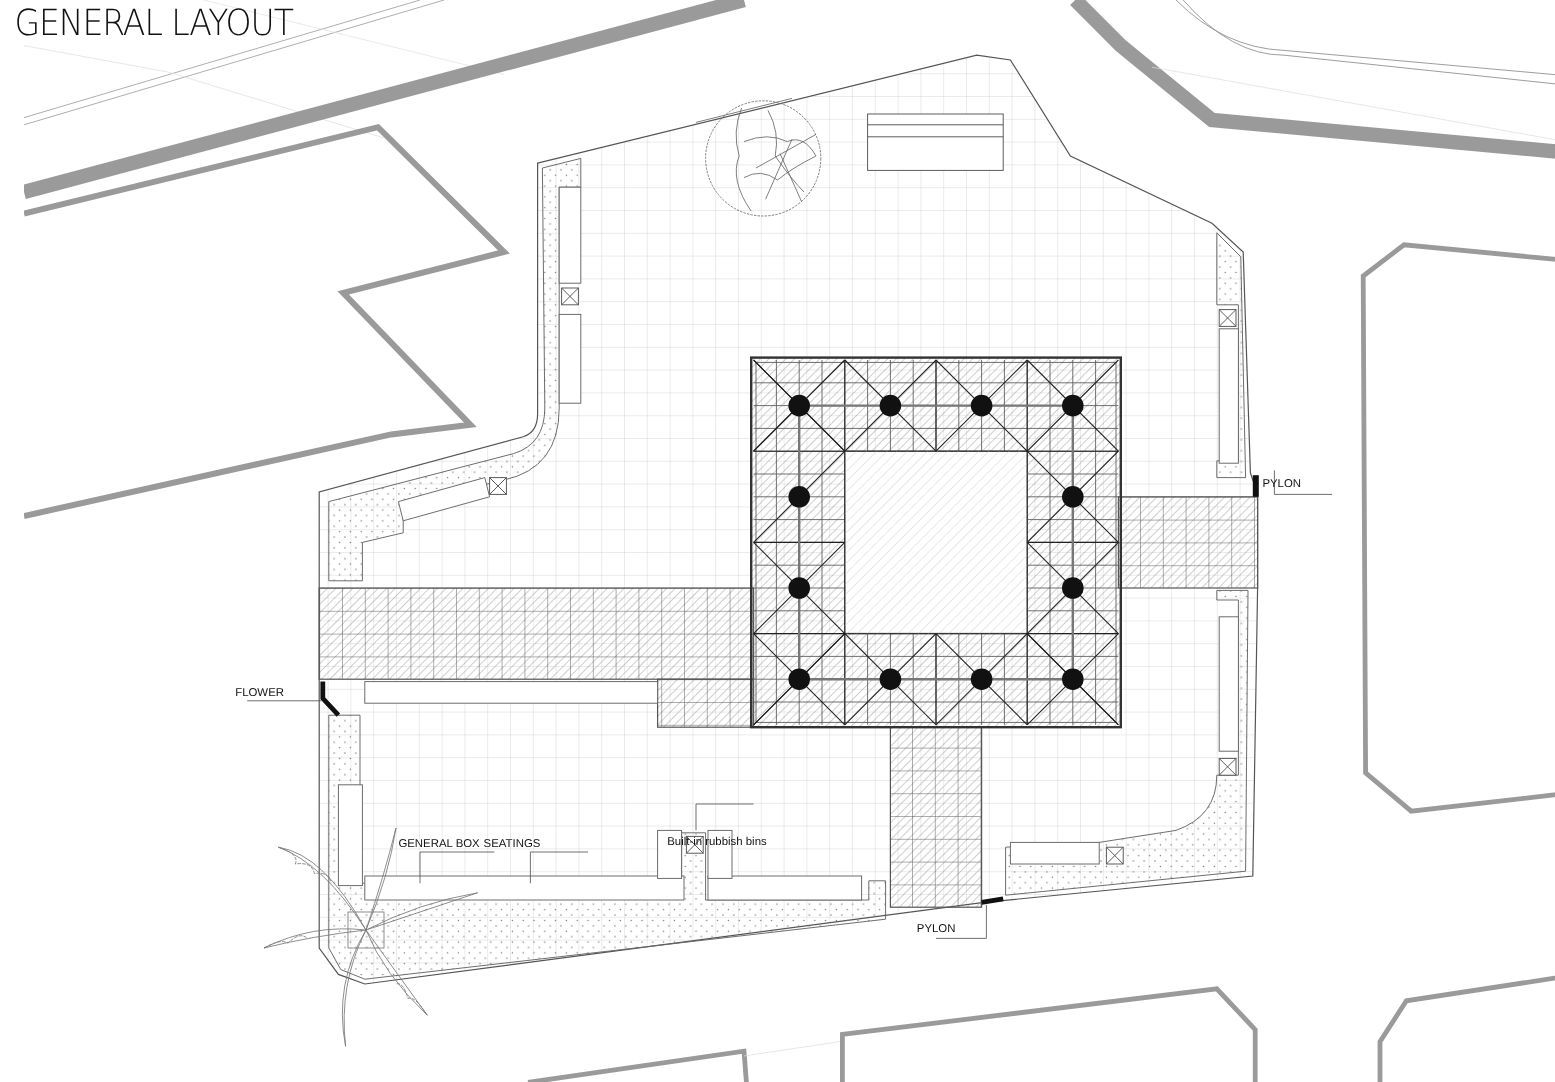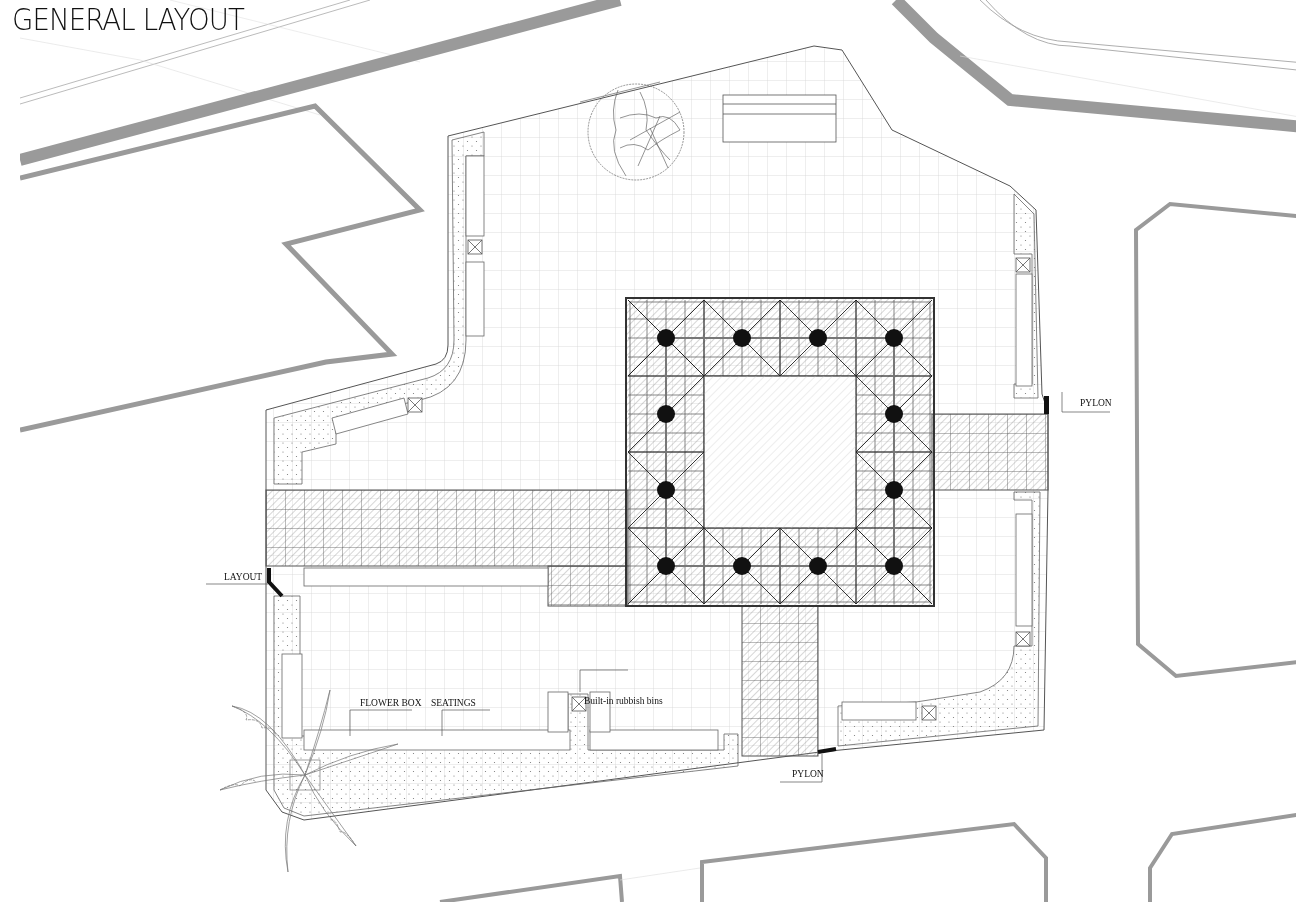--- a/index.html
+++ b/index.html
@@ -5,22 +5,22 @@
   html, body { margin: 0; padding: 0; background: #ffffff; }
   body { width: 1296px; height: 902px; overflow: hidden; position: relative; font-family: "Liberation Sans", sans-serif; }
   #canvas { position: absolute; left: 0; top: 0; width: 1296px; height: 652px; padding-left: 20px; }
   .title {
     position: absolute; left: 12px; top: 2px;
     font-family: "DejaVu Sans", sans-serif; font-weight: 200;
     font-size: 30px; letter-spacing: -1px; color: #111;
     line-height: 36px; transform: scaleX(0.92); transform-origin: left top;
   }
   .label {
-    position: absolute; font-family: Liberation Serif, serif;
-    font-size: 9.5px; color: #111; white-space: nowrap; line-height: 11px; margin-left: 28px;
+    position: absolute; font-family: Liberation Sans, sans-serif;
+    font-size: 9.5px; color: #111; white-space: nowrap; line-height: 11px;
   }
 </style>
 </head>
 <body>
 
 <div id="canvas">
 <svg width="1296" height="902" viewBox="0 0 1296 902" xmlns="http://www.w3.org/2000/svg">
   <defs>
     <pattern id="grid" width="19" height="19" patternUnits="userSpaceOnUse" x="6" y="4">
       <path d="M19 0 L0 0 0 19" fill="none" stroke="#d6d6d6" stroke-width="0.8"></path>
@@ -211,18 +211,18 @@
     <path d="M186 584 H248"></path>
     <path d="M760 782 H802 V754"></path>
     <path d="M330 710 H392 M330 710 V736"></path>
     <path d="M422 710 H470 M422 710 V736"></path>
     <path d="M560 670 H608 M560 670 V692"></path>
   </g>
 </svg>
 
 <div class="title">GENERAL LAYOUT</div>
 <div class="label" style="left:1052px; top:398px;">PYLON</div>
-<div class="label" style="left:196px; top:572px;">LAYOUT</div>
+<div class="label" style="left:196px; top:572px;">FLOWER</div>
 <div class="label" style="left:764px; top:769px;">PYLON</div>
-<div class="label" style="left:332px; top:698px;">FLOWER BOX</div>
+<div class="label" style="left:332px; top:698px;">GENERAL BOX</div>
 <div class="label" style="left:403px; top:698px;">SEATINGS</div>
 <div class="label" style="left:556px; top:696px;">Built-in rubbish bins</div>
 </div>
 
 </body></html>

